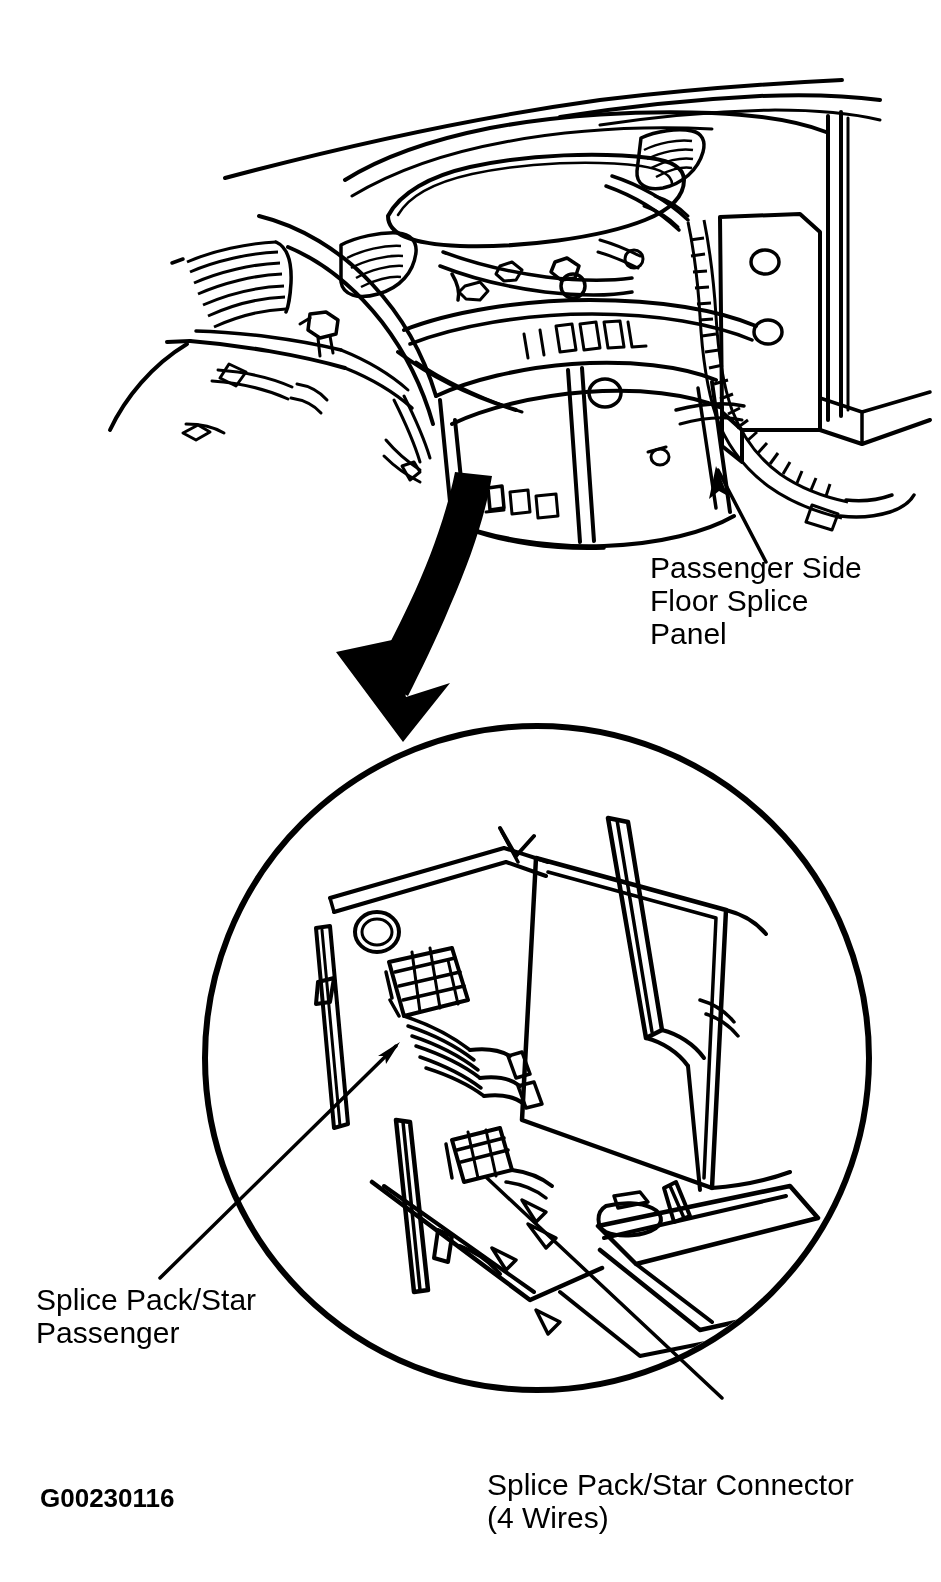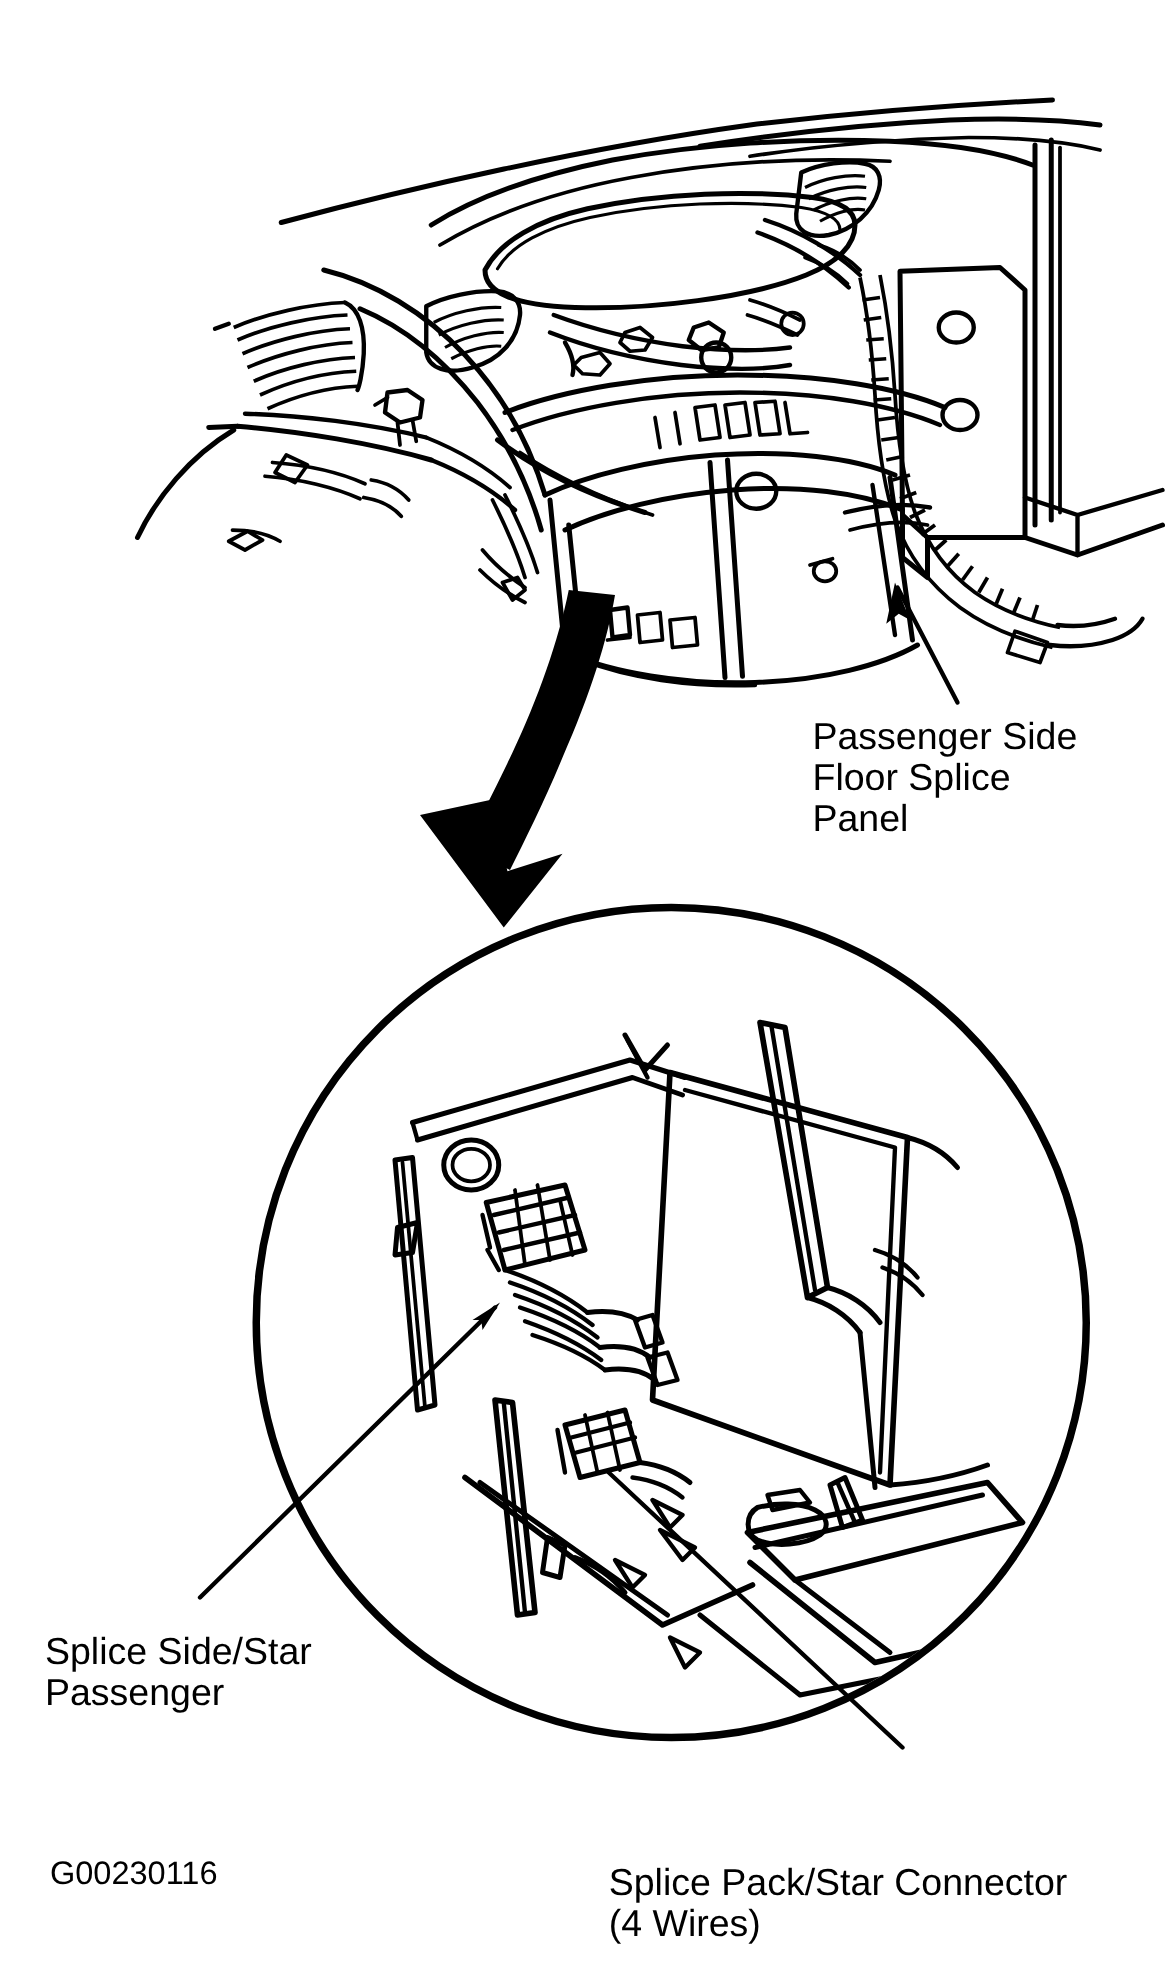--- a/index.html
+++ b/index.html
@@ -27,21 +27,20 @@
     height: 1582px;
   }
   .lbl {
     position: absolute;
     font-family: "Liberation Sans", sans-serif;
     font-size: 30px;
     line-height: 33px;
     color: #000000;
     white-space: pre;
     letter-spacing: 0px;
-    margin-top: 22px;
   }
   #label-passenger-panel {
     left: 650px;
     top: 551px;
   }
   #label-splice-8-9 {
     left: 36px;
     top: 1283px;
   }
   #label-splice-4 {
@@ -50,20 +49,21 @@
   }
   #figure-code {
     position: absolute;
     left: 40px;
     top: 1484px;
     font-family: "Liberation Sans", sans-serif;
     font-size: 26px;
     line-height: 28px;
     color: #000000;
     white-space: pre;
+    font-weight: bold;
   }
   .ln { stroke: #000; fill: none; stroke-linecap: round; stroke-linejoin: round; }
 </style>
 </head>
 <body>
 
 <div id="page">
 
   <svg id="art" viewBox="0 0 941 1582" xmlns="http://www.w3.org/2000/svg">
     <rect x="0" y="0" width="941" height="1582" fill="#ffffff"></rect>
@@ -346,19 +346,19 @@
 
       <path class="ln" stroke-width="3.5" d="M 160 1278 L 396 1046"></path>
       <path fill="#000000" stroke="none" d="M 400 1042 L 378 1056 L 385 1056 L 386 1064 Z"></path>
 
       <path class="ln" stroke-width="3.5" d="M 722 1398 L 487 1178"></path>
     </g>
   </svg>
 
   <div class="lbl" id="label-passenger-panel"><span>Passenger Side</span><br><span>Floor Splice</span><br><span>Panel</span></div>
 
-  <div class="lbl" id="label-splice-8-9"><span>Splice Side/Star</span><br><span>Passenger</span><br></div>
+  <div class="lbl" id="label-splice-8-9"><span>Splice Pack/Star</span><br><span>Passenger</span><br></div>
 
   <div class="lbl" id="label-splice-4"><span>Splice Pack/Star Connector</span><br><span>(4 Wires)</span></div>
 
   <div id="figure-code">G00230116</div>
 
 </div>
 
 </body></html>

